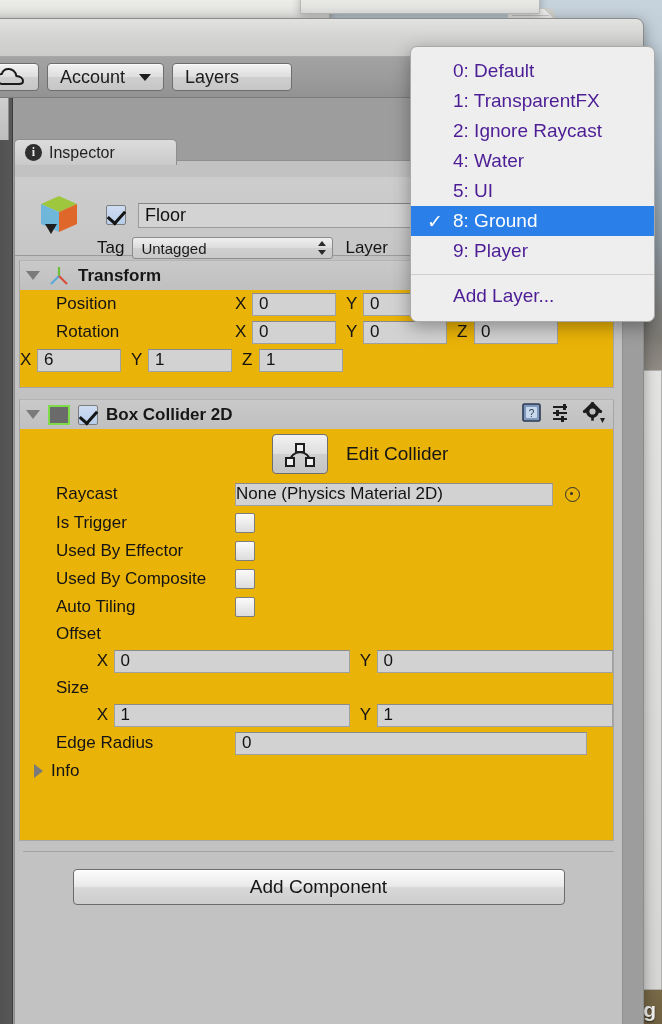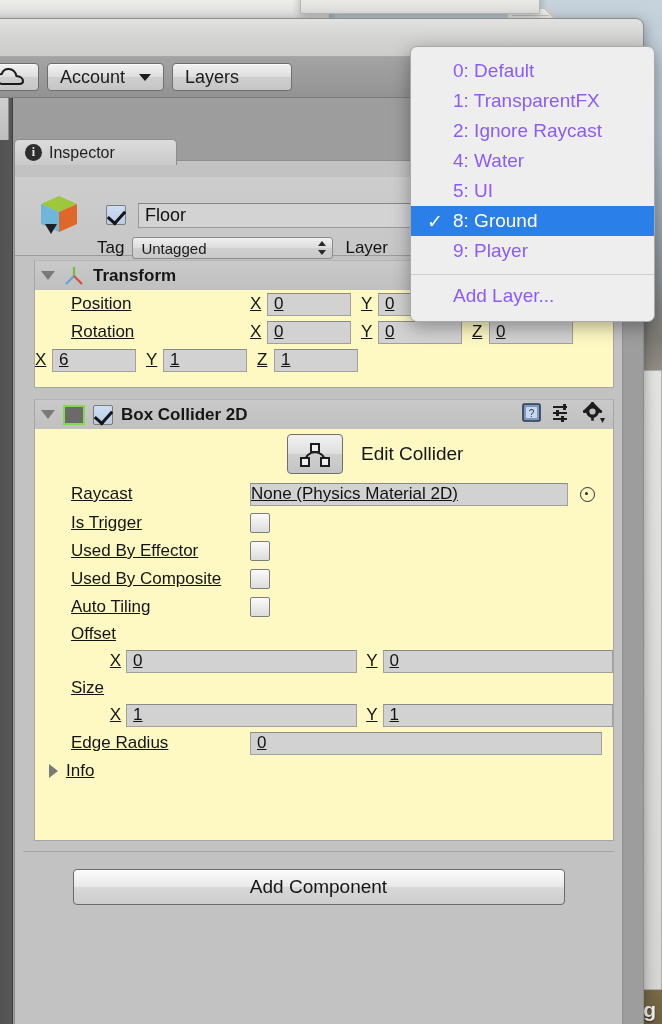--- a/index.html
+++ b/index.html
@@ -192,22 +192,22 @@
   .updown::before, .updown::after {
     content:""; position:absolute; left:0; width:0; height:0;
     border-left: 4px solid transparent; border-right: 4px solid transparent;
   }
   .updown::before { top: 0; border-bottom: 5px solid #2a2a2a; }
   .updown::after  { bottom: 0; border-top: 5px solid #2a2a2a; }
   .tagrow .lbl2 { margin-left: 12px; }
 
   
   .comp {
-    position:absolute; left: 19px; right: 8px;
-    background: #fef9c3;
+    position:absolute; left: 4px; right: 8px;
+    background: #eab308;
     border: 1px solid #a6a6a6;
     border-top-color: #b4b4b4;
   }
   .comp-header {
     display:flex; align-items:center; gap: 8px;
     height: 29px; padding-left: 6px;
     background: linear-gradient(180deg,#c9c9c9,#c0c0c0);
   }
   .tri {
     width:0;height:0; flex:none;
@@ -227,21 +227,21 @@
     width: 22px; height: 20px; flex:none;
     background: #6a6a6a;
     border: 2px solid #7fdb4a;
   }
   .hdr-icons {
     margin-left:auto; display:flex; align-items:center; gap: 10px;
     padding-right: 8px;
   }
 
   
-  .row { display:flex; align-items:center; height: 28px; font-size: 17px; color:#141414;text-decoration:underline; }
+  .row { display:flex; align-items:center; height: 28px; font-size: 17px; color:#141414; }
   .row .label { width: 215px; padding-left: 36px; }
   .axis-lab { width: 17px; text-align:left; }
   .field {
     height: 23px;
     background: #d2d2d2;
     border: 1px solid #a0a0a0;
     border-top-color: #8a8a8a;
     display:flex; align-items:center;
     padding-left: 6px;
     font-size: 17px; color:#121212;
@@ -294,21 +294,21 @@
     position:absolute; left: 410px; top: 46px;
     width: 245px; padding: 9px 0 10px;
     background: #eeeeee;
     border: 1px solid #a9a9a9;
     border-radius: 7px;
     box-shadow: 0 5px 18px rgba(0,0,0,.34);
     z-index: 40;
   }
   .dd-item {
     height: 30px; display:flex; align-items:center;
-    font-size: 19px; color: #8b5cf6;
+    font-size: 19px; color: #4c1d95;
     padding-left: 16px;
   }
   .dd-item .check { width: 26px; font-size: 19px; color:#161616; }
   .dd-item .dd-label { padding-left: 0; }
   .dd-item.plain .dd-label { padding-left: 26px; }
   .dd-item.selected { background: #2b7fe8; color:#fff; }
   .dd-item.selected .check, .dd-item.selected .dd-label { color:#fff; }
   .dd-sep { height:1px; background:#cfcfcf; margin: 8px 0 6px; }
 
   

